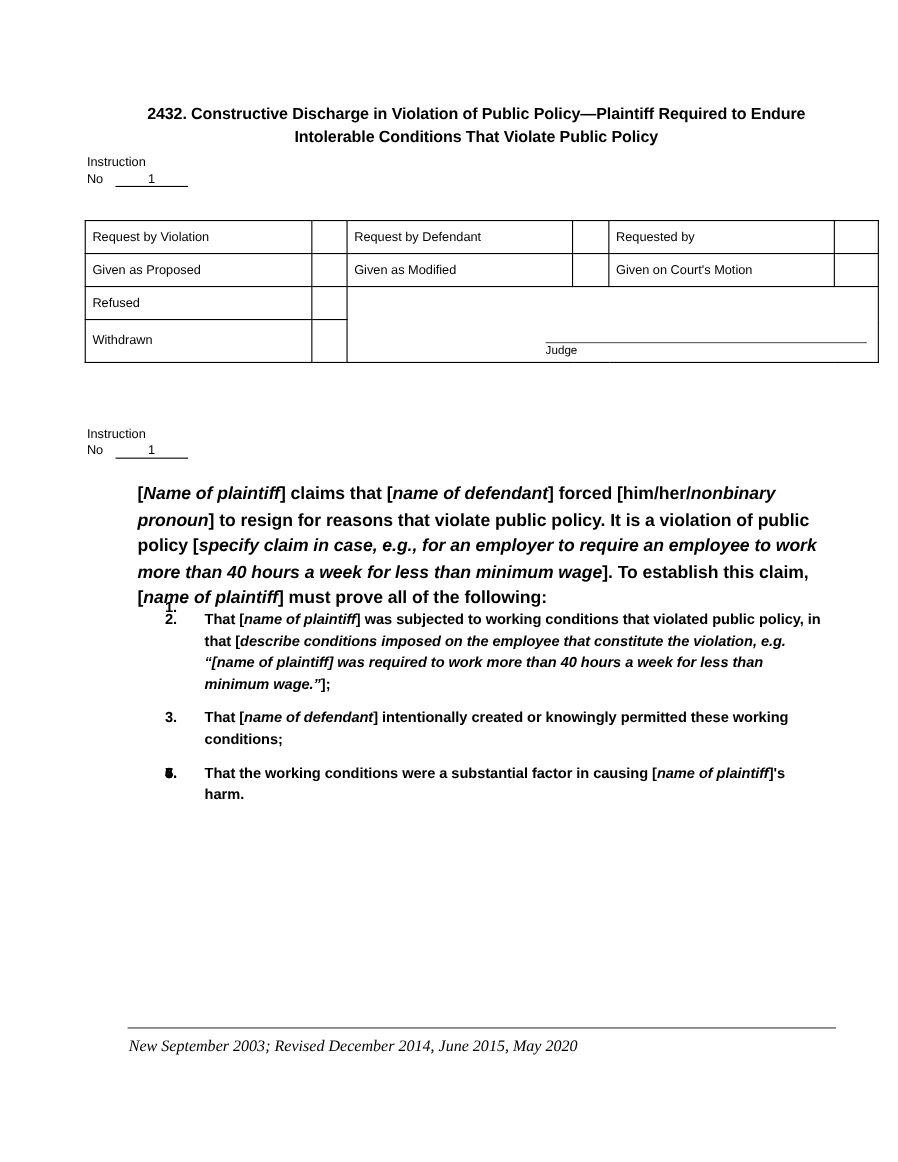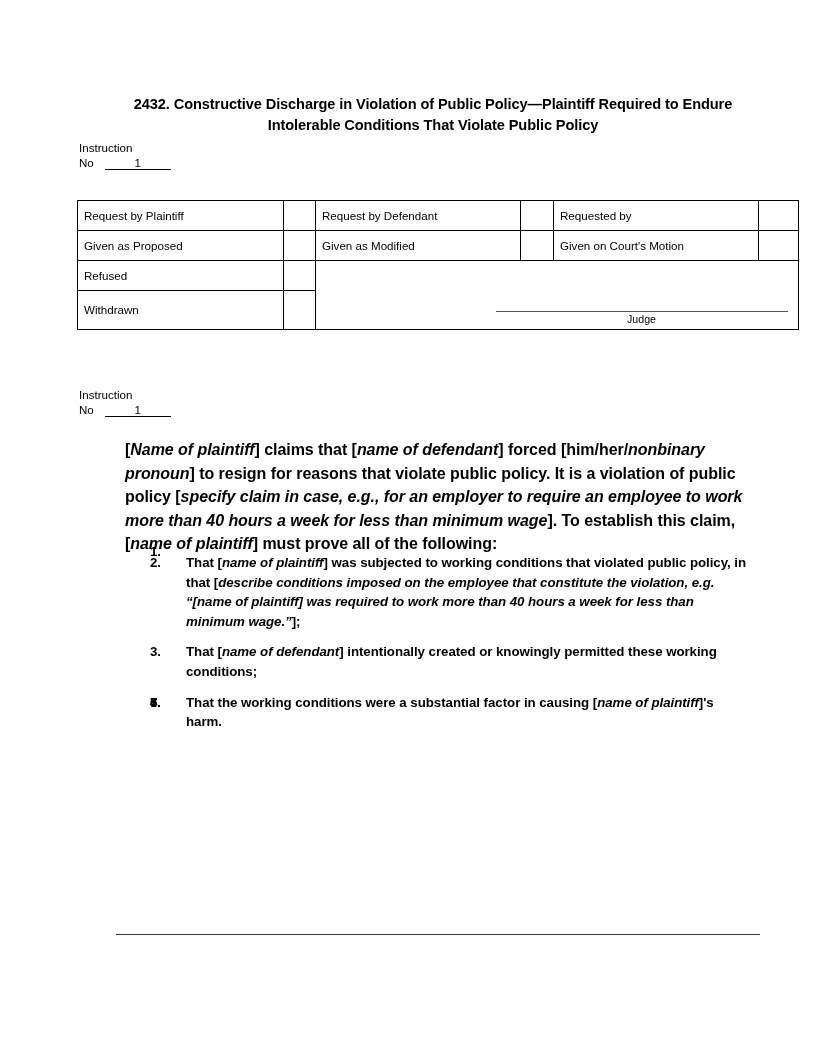--- a/index.html
+++ b/index.html
@@ -85,21 +85,21 @@
   .form-table td.cb { padding: 0; }
   .form-table td.tall { height: 38px; }
   .form-table td.merged {
     vertical-align: bottom;
     padding: 0 10px 3px 0;
     position: relative;
   }
   .sig-wrap {
     width: 292px;
     margin-left: auto;
-    text-align: center;
+    text-align: left;
   }
   .sig-line {
     border-top: 1.1px solid #555;
     height: 0;
     margin-bottom: 2px;
   }
   .sig-caption {
     font-size: 10.6px;
     line-height: 1.1;
     padding-right: 1px;
@@ -195,21 +195,21 @@
     <colgroup>
       <col style="width:206px">
       <col style="width:32px">
       <col style="width:205px">
       <col style="width:33px">
       <col style="width:205px">
       <col style="width:40px">
     </colgroup>
     <tbody>
       <tr>
-        <td>Request by Plaintiff</td>
+        <td>Request by Violation</td>
         <td class="cb"></td>
         <td>Request by Defendant</td>
         <td class="cb"></td>
         <td>Requested by</td>
         <td class="cb"></td>
       </tr>
       <tr>
         <td>Given as Proposed</td>
         <td class="cb"></td>
         <td>Given as Modified</td>
@@ -248,14 +248,15 @@
       <div class="num-item"><span class="marker">2.</span><span><span>That [</span><em class="bi">name of plaintiff</em><span>] was subjected to working conditions that violated public policy, in that [</span><em class="bi">describe conditions imposed on the employee that constitute the violation, e.g. “[name of plaintiff] was required to work more than 40 hours a week for less than minimum wage.”</em><span>];</span></span></div>
       <div class="num-item"><span class="marker">3.</span><span><span>That [</span><em class="bi">name of defendant</em><span>] intentionally created or knowingly permitted these working conditions;</span></span></div>
       <div class="num-item"><span class="marker">4.</span></div>
       <div class="num-item"><span class="marker">5.</span></div>
       <div class="num-item"><span class="marker">6.</span></div>
       <div class="num-item"><span class="marker">7.</span><span><span>That the working conditions were a substantial factor in causing [</span><em class="bi">name of plaintiff</em><span>]'s harm.</span></span></div>
     </div>
 
 
   <div class="footer-rule"></div>
+  <div class="footer-text">New September 2003; Revised December 2014, June 2015, May 2020</div>
 
 </div>
 
 </body></html>

